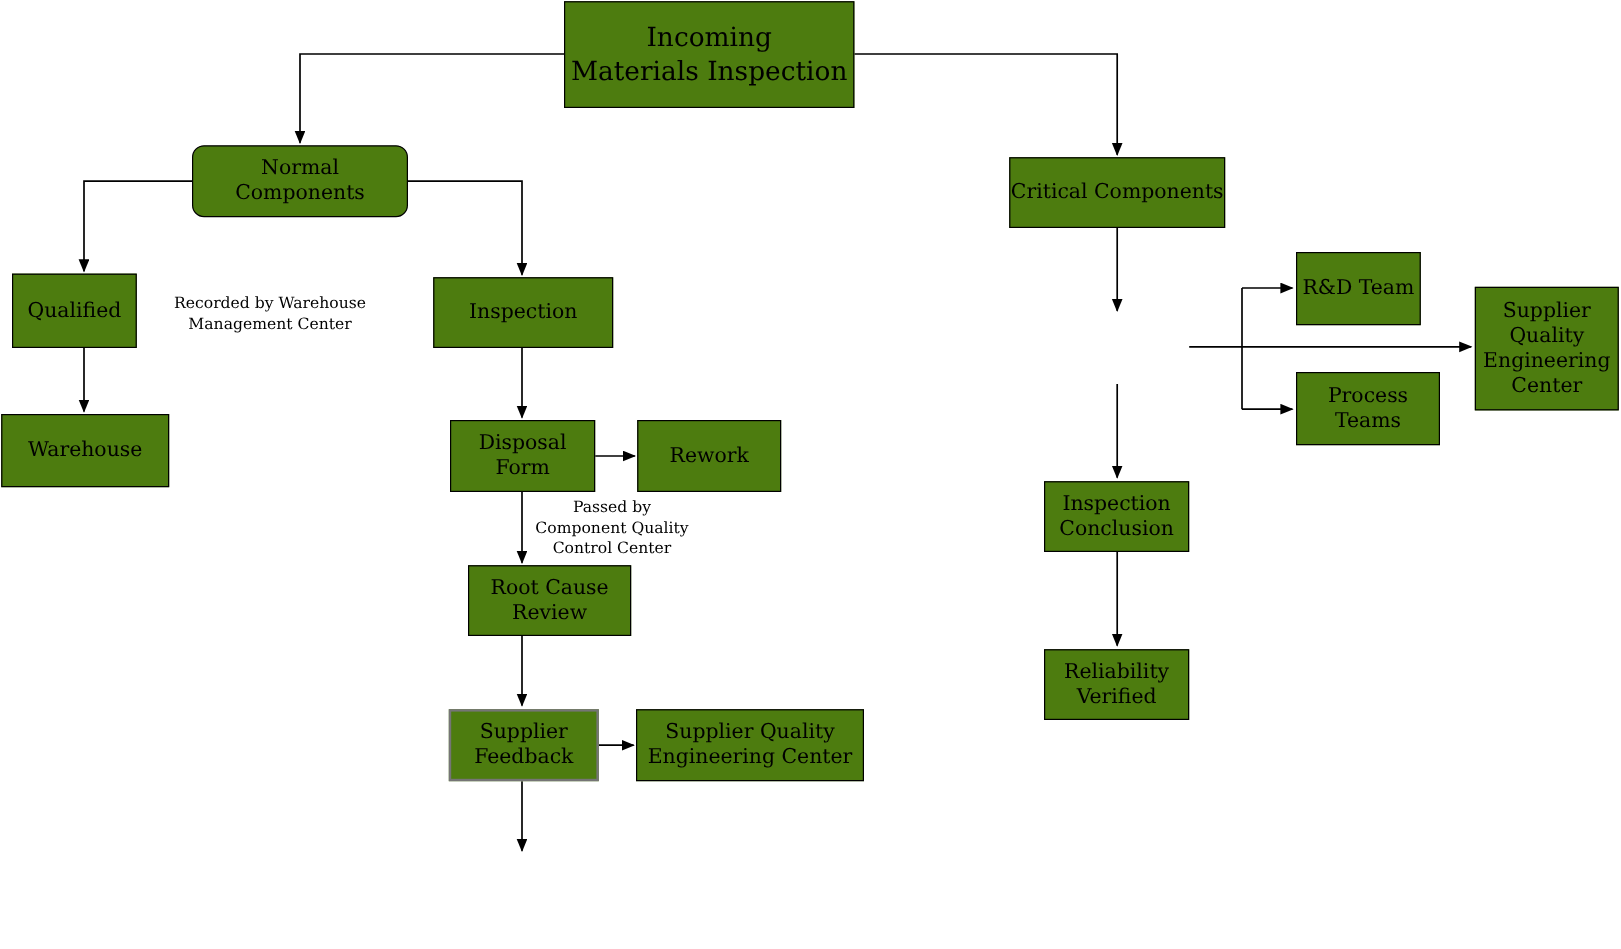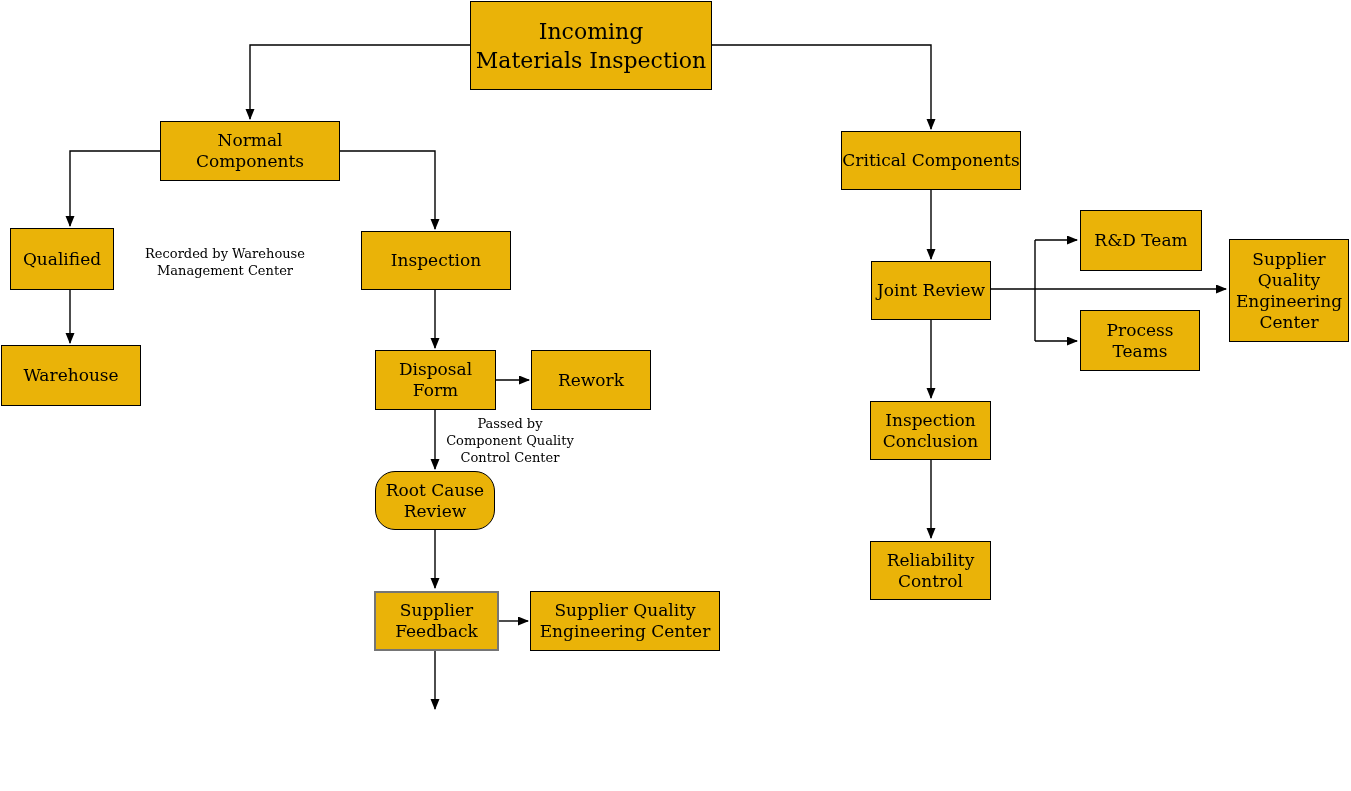--- a/index.html
+++ b/index.html
@@ -12,21 +12,21 @@
     width: 1351px;
     height: 791px;
     background: #ffffff;
     font-family: "DejaVu Serif", "Liberation Serif", serif;
     color: #000000;
     overflow: hidden;
   }
   .node {
     position: absolute;
     box-sizing: border-box;
-    background: #eab308;
+    background: #4d7c0f;
     border: 1.5px solid #000000;
     display: flex;
     align-items: center;
     justify-content: center;
     text-align: center;
     white-space: pre-line;
     font-size: 17px;
     line-height: 21px;
     z-index: 2;
   }
@@ -84,62 +84,61 @@
     <polyline points="1035,240 1035,341"></polyline>
     <polyline points="1035,240 1077,240" marker-end="url(#arrow)"></polyline>
     <polyline points="1035,341 1077,341" marker-end="url(#arrow)"></polyline>
     <polyline points="931,320 931,398" marker-end="url(#arrow)"></polyline>
     <polyline points="931,460 931,538" marker-end="url(#arrow)"></polyline>
   </svg>
 
   <div class="node title-node" style="left:470px; top:1px; width:242px; height:89px;">Incoming
 Materials Inspection</div>
 
-  <div class="node" style="left:160px; top:121px; width:180px; height:60px;">Normal Components</div>
+  <div class="node" style="left:160px; top:121px; width:180px; height:60px;border-radius:10px;">Normal Components</div>
 
   <div class="node" style="left:841px; top:131px; width:180px; height:59px;text-align:center;">Critical Components</div>
 
   <div class="node" style="left:10px; top:228px; width:104px; height:62px;">Qualified</div>
 
   <div class="node" style="left:361px; top:231px; width:150px; height:59px;">Inspection</div>
 
   <div class="node" style="left:1px; top:345px; width:140px; height:61px;">Warehouse</div>
 
   <div class="node" style="left:375px; top:350px; width:121px; height:60px;">Disposal
 Form</div>
 
   <div class="node" style="left:531px; top:350px; width:120px; height:60px;">Rework</div>
 
-  <div class="node" style="left:375px; top:471px; width:120px; height:59px;border-radius:20px;">Root Cause
+  <div class="node" style="left:390px; top:471px; width:136px; height:59px;">Root Cause
 Review</div>
 
   <div class="node highlight" style="left:374px; top:591px; width:125px; height:60px;">Supplier
 Feedback</div>
 
   <div class="node" style="left:530px; top:591px; width:190px; height:60px;">Supplier Quality
 Engineering Center</div>
 
 
-  <div class="node" style="left:871px; top:261px; width:120px; height:59px;">Joint Review</div>
 
-  <div class="node" style="left:1080px; top:210px; width:122px; height:61px;">R&amp;D Team</div>
+  <div class="node" style="left:1080px; top:210px; width:104px; height:61px;">R&amp;D Team</div>
 
   <div class="node" style="left:1080px; top:310px; width:120px; height:61px;">Process
 Teams</div>
 
   <div class="node" style="left:1229px; top:239px; width:120px; height:103px;">Supplier
 Quality
 Engineering
 Center</div>
 
   <div class="node" style="left:870px; top:401px; width:121px; height:59px;">Inspection
 Conclusion</div>
 
   <div class="node" style="left:870px; top:541px; width:121px; height:59px;">Reliability
-Control</div>
+Verified</div>
 
   <div class="annotation" style="left:135px; top:245px; width:180px;">Recorded by Warehouse
 Management Center</div>
 
   <div class="annotation" style="left:425px; top:415px; width:170px;">Passed by
 Component Quality
 Control Center</div>
 
 </div>
 

